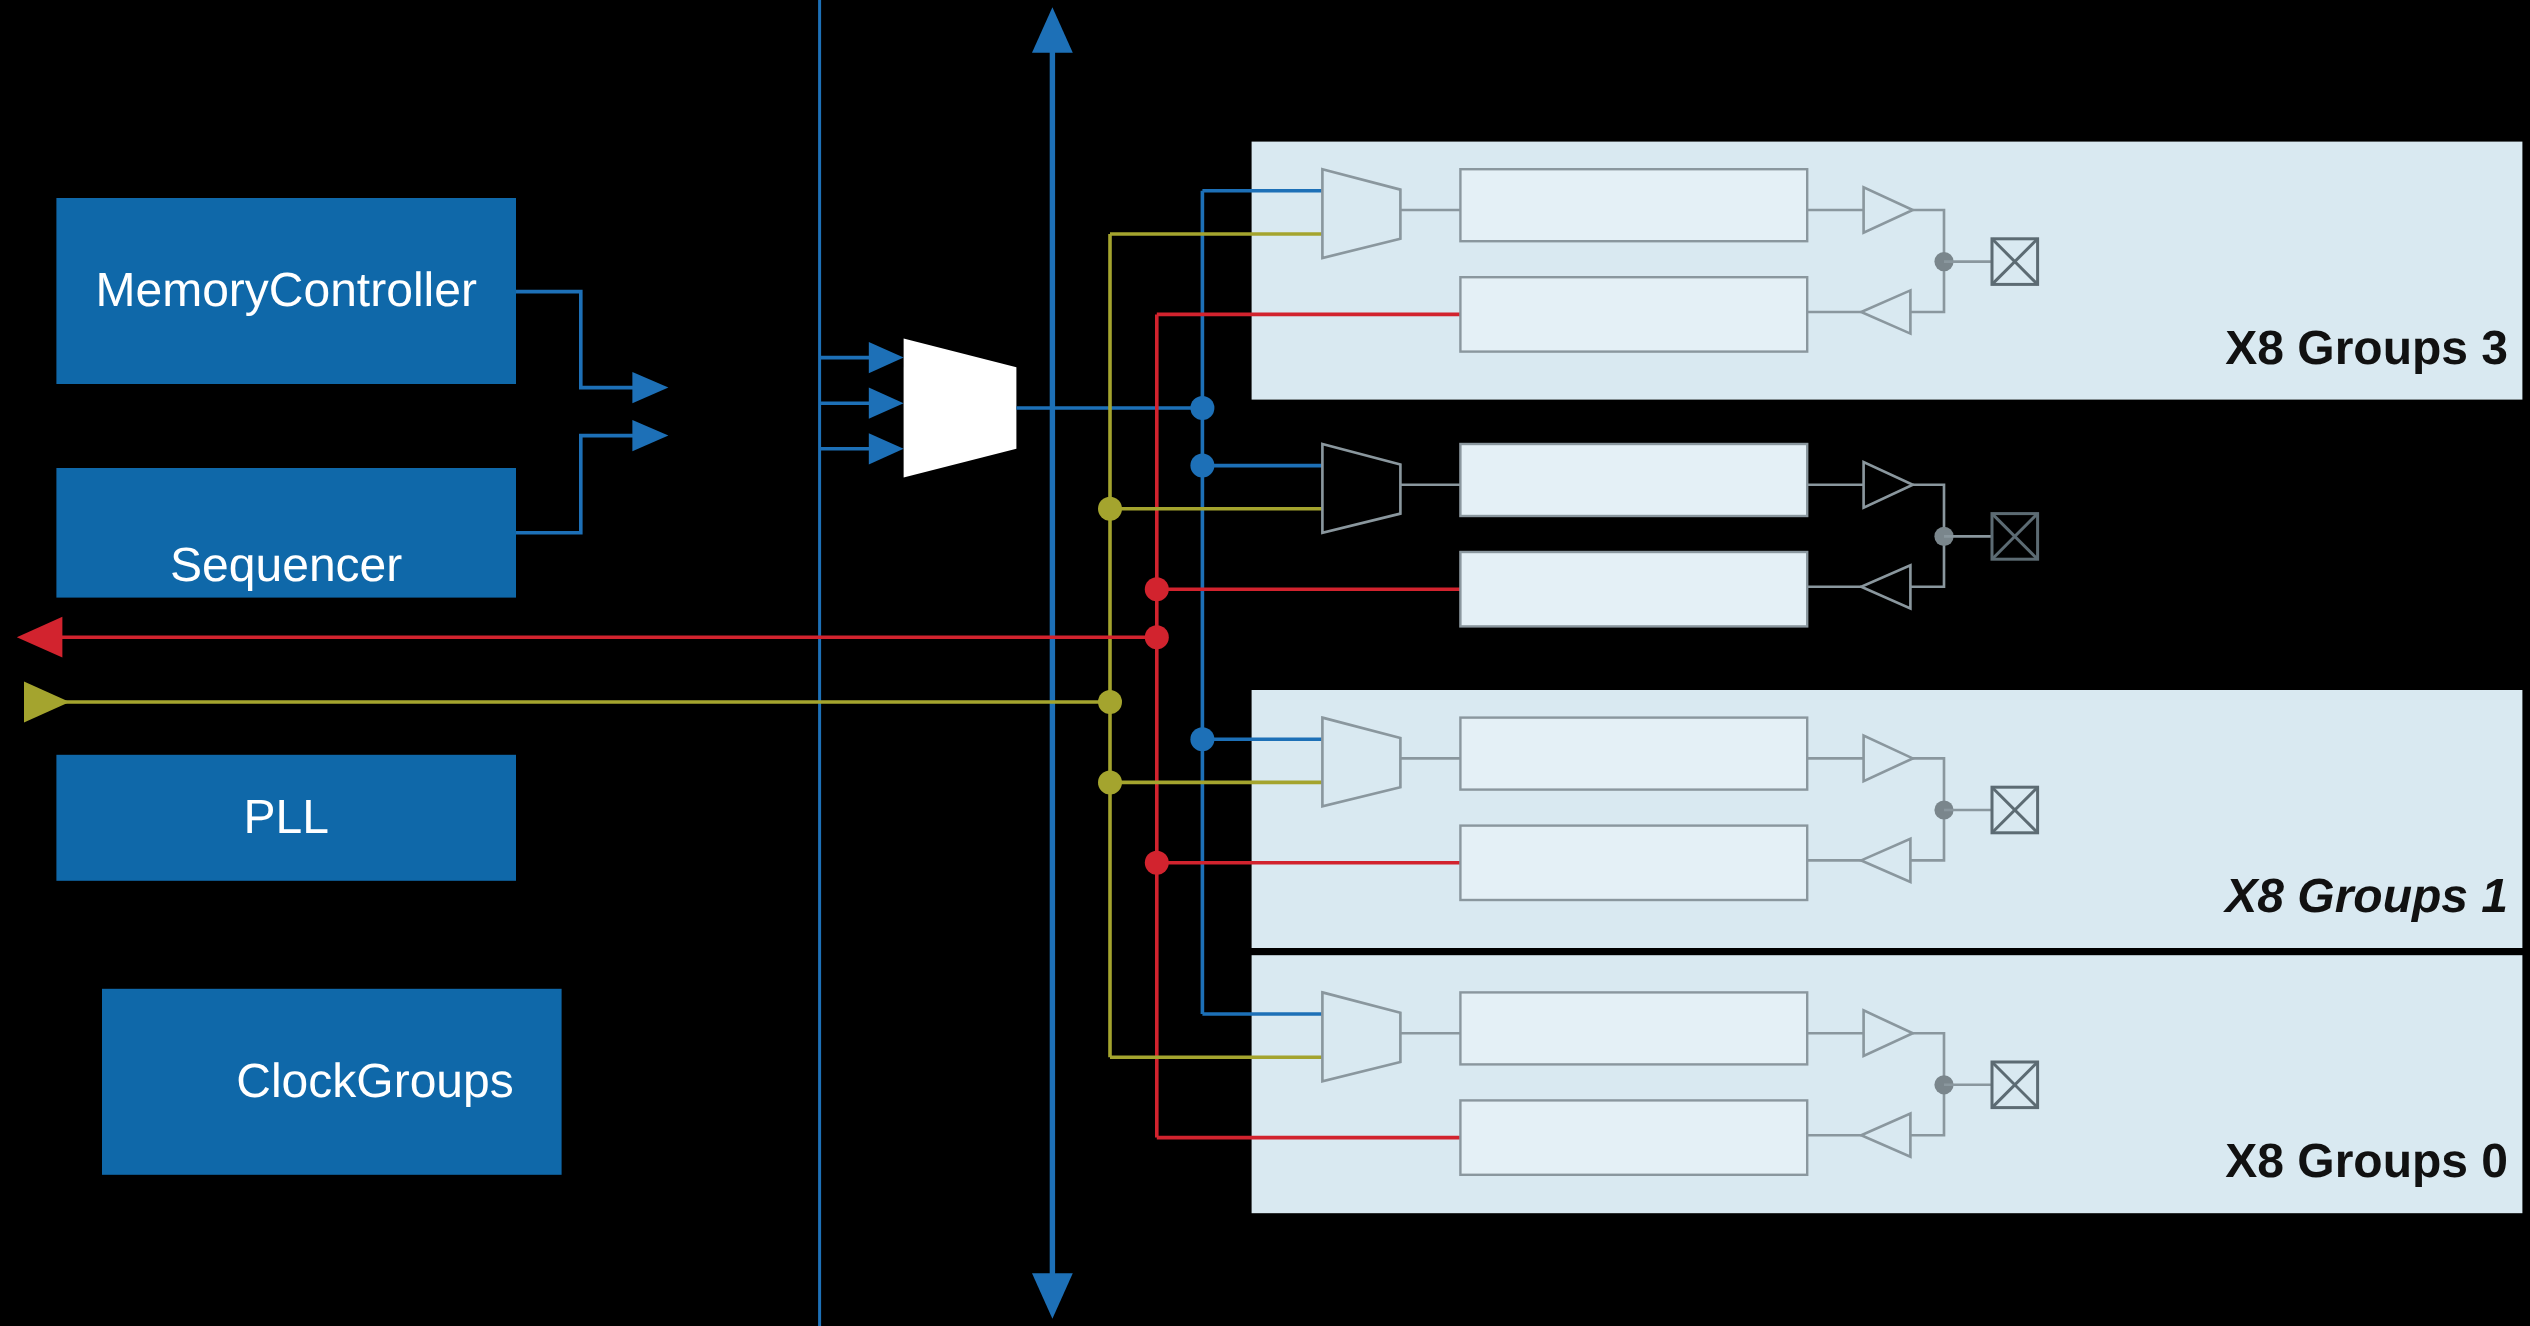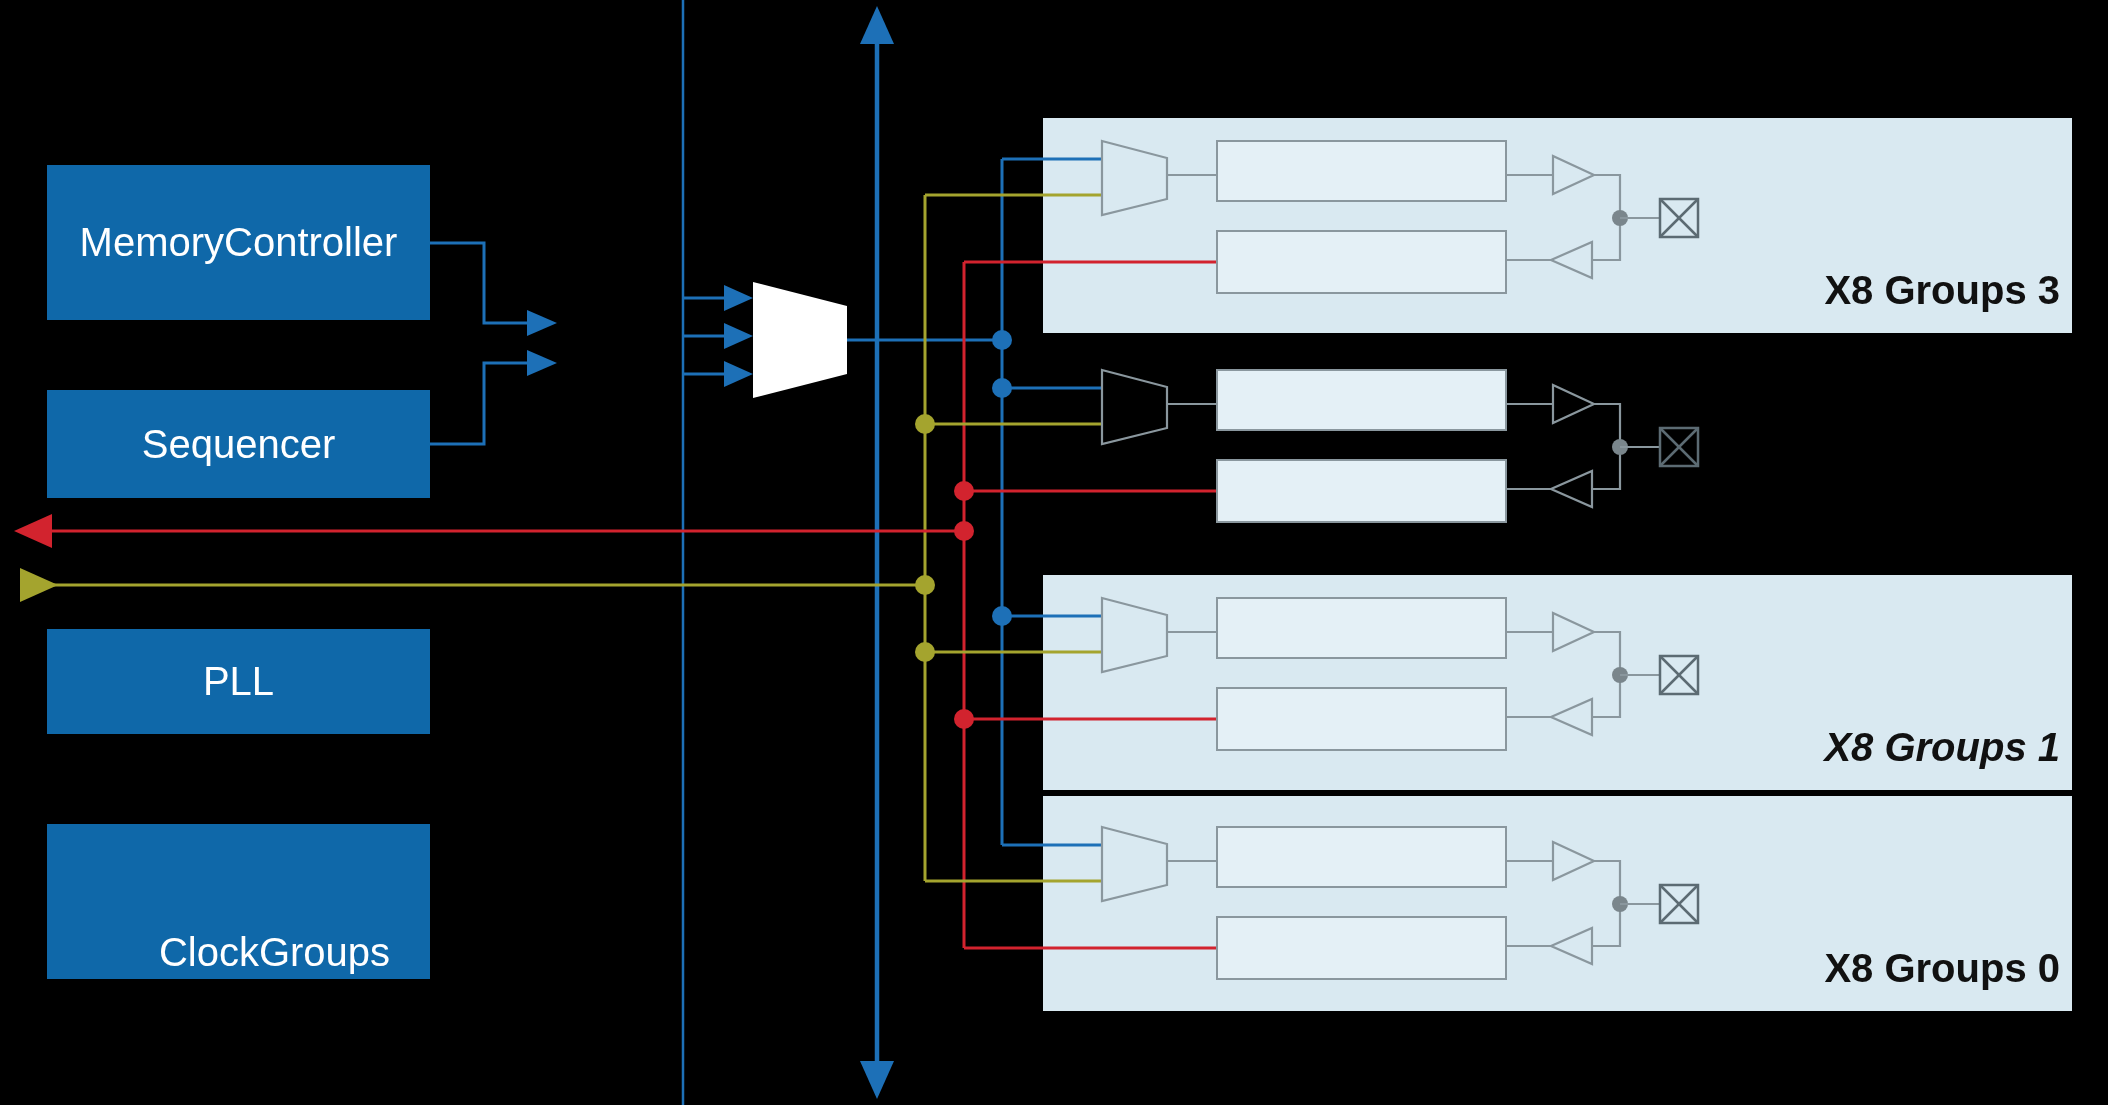--- a/index.html
+++ b/index.html
@@ -12,26 +12,27 @@
   }
   .stage > svg{position:absolute;left:0;top:0;z-index:3;pointer-events:none;}
   .block{
     position:absolute;left:47px;width:383px;z-index:2;
     background:var(--block-blue,#0f68a9);
     color:var(--block-text,#fff);
     display:flex;flex-direction:row;justify-content:center;align-items:center;
     font-size:40px;line-height:1.32;font-weight:400;
   }
   .b-mc{top:165px;height:155px;}
-  .b-seq{top:390px;height:108px;}
+  .b-seq{top:390px;height:108px;align-items:flex-end;}
   .b-pll{top:629px;height:105px;}
-  .b-cp{top:824px;height:155px;align-items:flex-end;box-sizing:border-box;padding-left:72px;}
+  .b-cp{top:824px;height:155px;align-items:center;box-sizing:border-box;padding-left:72px;margin-left:38px;}
   .group{
     position:absolute;left:1043px;width:1029px;height:215px;z-index:1;
     background:var(--group-background,#d9e9f1);
+    padding-left:30px;
   }
   .gp-a{top:118px;} .gp-b{top:347px;} .gp-c{top:575px;font-style:italic;} .gp-d{top:796px;}
   .group-label{
     position:absolute;right:12px;bottom:20px;
     font-size:40px;font-weight:700;
     color:var(--label-text,#111);
   }
 </style>
 </head>
 <body>

